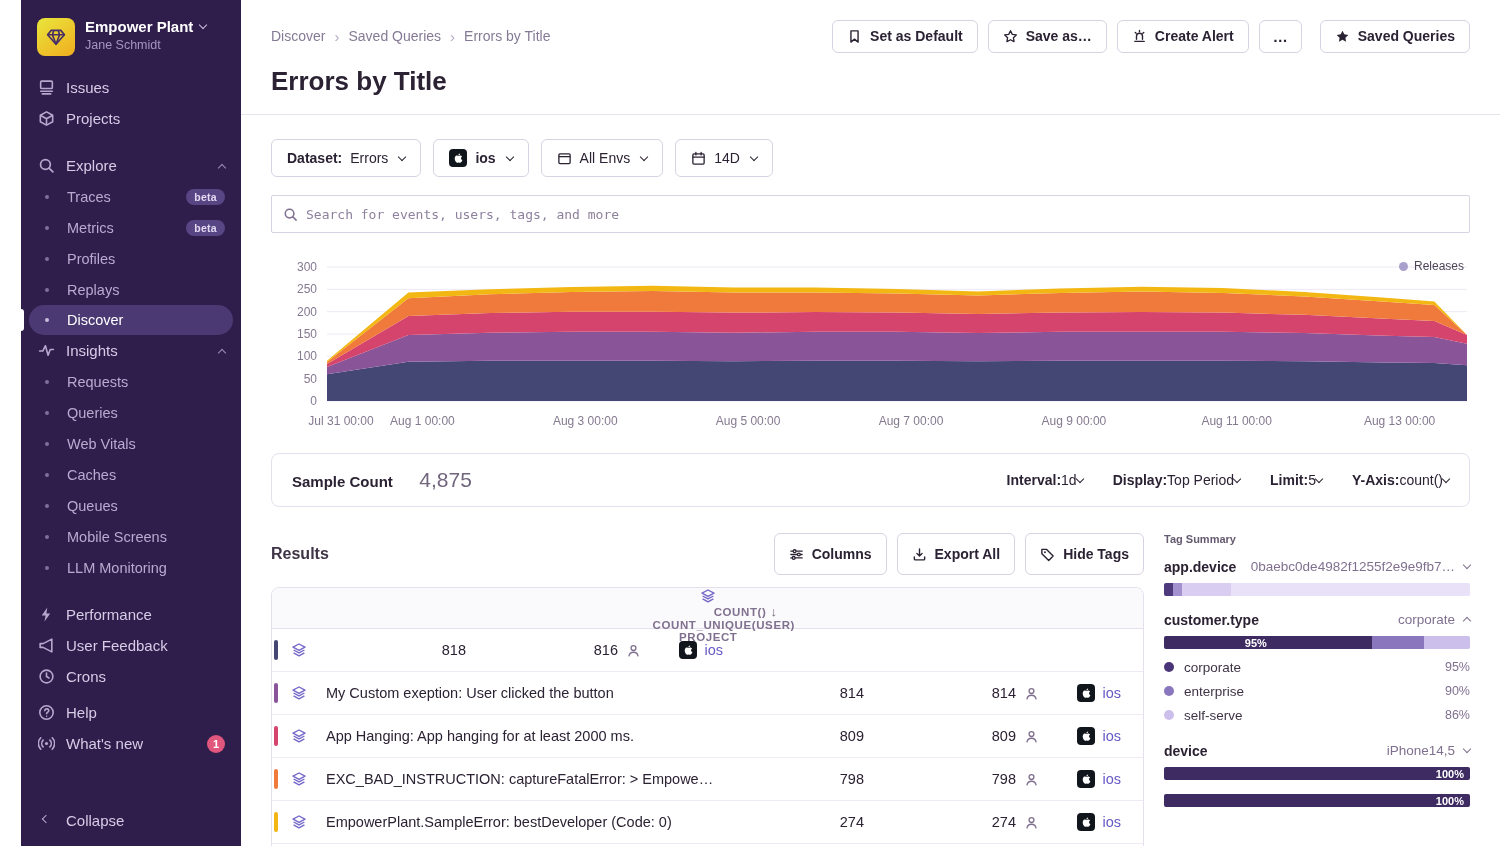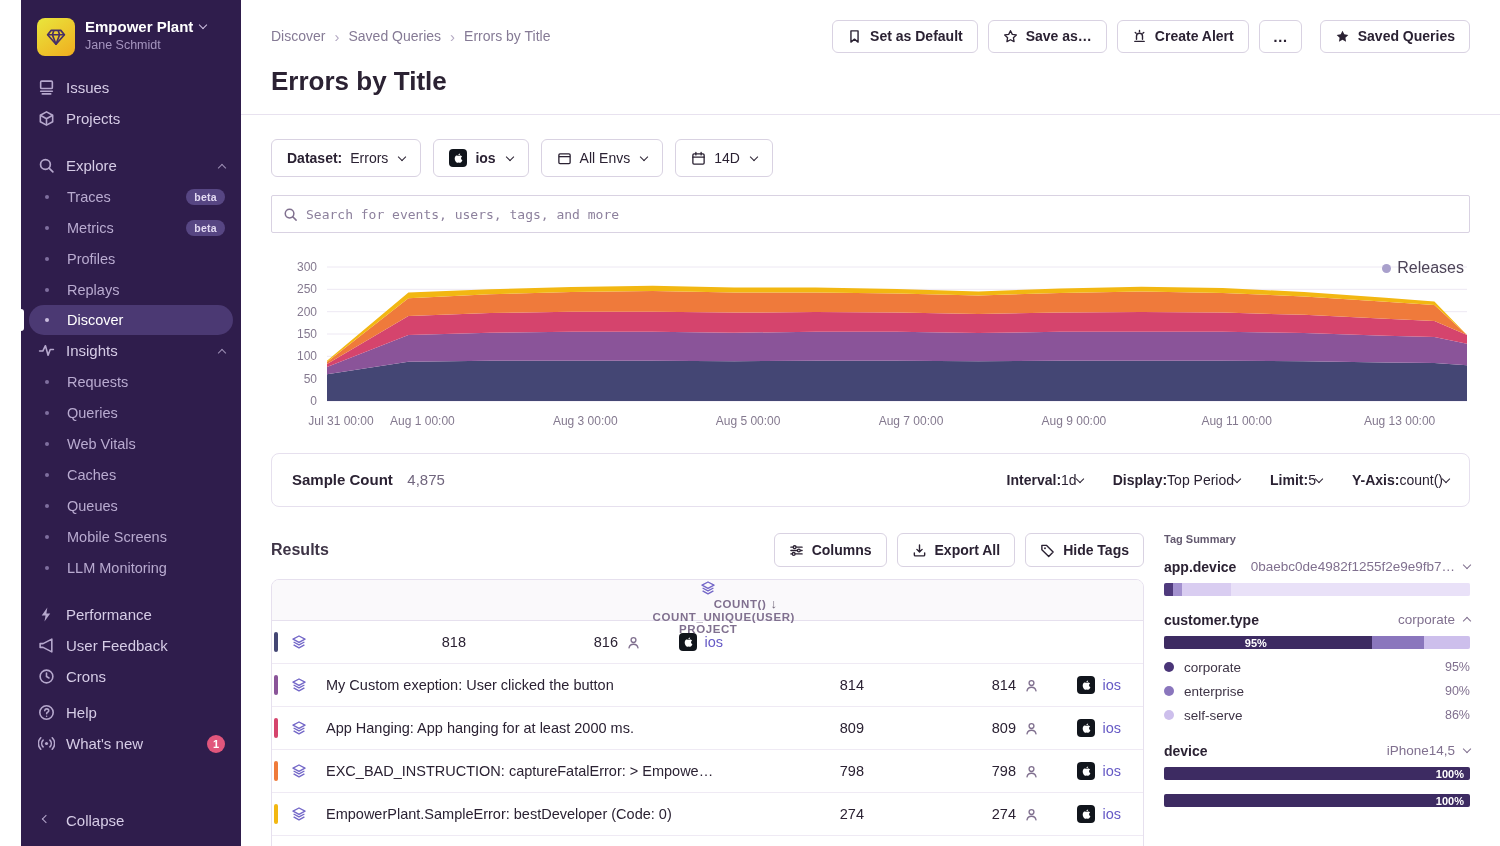--- a/index.html
+++ b/index.html
@@ -51,36 +51,36 @@
   .filter-row { display:flex; gap:12px; }
   .fbtn { display:inline-flex; align-items:center; gap:8px; height:38px; padding:0 15px; border:1px solid #d9d2e2; border-radius:6px; background:#fff; font-size:14px; color:#2b2233; cursor:pointer; }
   .fbtn b { font-weight:700; }
   .fbtn .chev { margin-left:3px; }
   .search-box { margin-top:18px; display:flex; align-items:center; gap:8px; height:38px; border:1px solid #d9d2e2; border-radius:2px; padding:0 11px; }
   .search-box svg { color:#80708f; }
   .search-box input { flex:1; border:none; outline:none; font-family:"DejaVu Sans Mono", monospace; font-size:13px; color:#2b2233; background:transparent; }
   .search-box input::placeholder { color:#8d819d; }
 
   .chart-wrap { position:relative; margin-top:16px; height:196px; }
-  .legend { position:absolute; top:10px; right:6px; display:flex; align-items:center; gap:6px; font-size:16px; color:#4d4458; }
+  .legend { position:absolute; top:10px; right:6px; display:flex; align-items:center; gap:6px; font-size:12px; color:#4d4458; }
   .legend-dot { width:9px; height:9px; border-radius:50%; }
 
   .chart-footer { margin-top:8px; border:1px solid #e6e0ee; border-radius:8px; height:54px; display:flex; align-items:center; justify-content:space-between; padding:0 20px; flex-shrink:0; }
   .sc-label { font-weight:700; font-size:15px; }
-  .sc-value { color:#71667e; font-size:15px; margin-left:10px; }
+  .sc-value { color:#71667e; font-size:21px; margin-left:22px; }
   .cf-group { display:flex; gap:30px; }
   .cf-item { display:flex; align-items:center; font-size:14px; cursor:pointer; }
   .cf-item b { font-weight:700; }
 
   .lower { display:flex; gap:20px; margin-top:26px; flex:1; min-height:0; }
   .results-col { width:873px; flex-shrink:0; }
   .results-head { display:flex; align-items:center; justify-content:space-between; }
   .results-title { font-size:16px; font-weight:700; color:#3e3446; }
   .results-btns { display:flex; gap:10px; }
-  .btn.sm { height:34px; }
+  .btn.sm { height:42px; }
 
   .table { margin-top:12px; border:1px solid #e6e0ee; border-radius:8px 8px 0 0; overflow:hidden; }
   .thead { display:flex; align-items:center; height:41px; background:#faf9fb; border-bottom:1px solid #e6e0ee; font-size:11.5px; font-weight:700; color:#80708f; letter-spacing:.6px;flex-direction:column; }
   .trow { display:flex; align-items:center; height:43px; border-bottom:1px solid #efeaf4; font-size:14.5px; position:relative; cursor:pointer; }
   .col-icon { width:54px; display:flex; justify-content:center; color:#7468c8; }
   .col-title { flex:1; padding-right:10px; white-space:nowrap; overflow:hidden; text-overflow:ellipsis; }
   .col-count { width:140px; display:flex; justify-content:flex-end; align-items:center; gap:4px; }
   .col-unique { width:175px; display:flex; justify-content:flex-end; align-items:center; gap:8px; }
   .col-project { width:104px; display:flex; justify-content:flex-end; align-items:center; gap:7px; padding-right:22px; }
   .accent { position:absolute; left:2px; top:50%; transform:translateY(-50%); width:4px; height:20px; border-radius:2px; }

